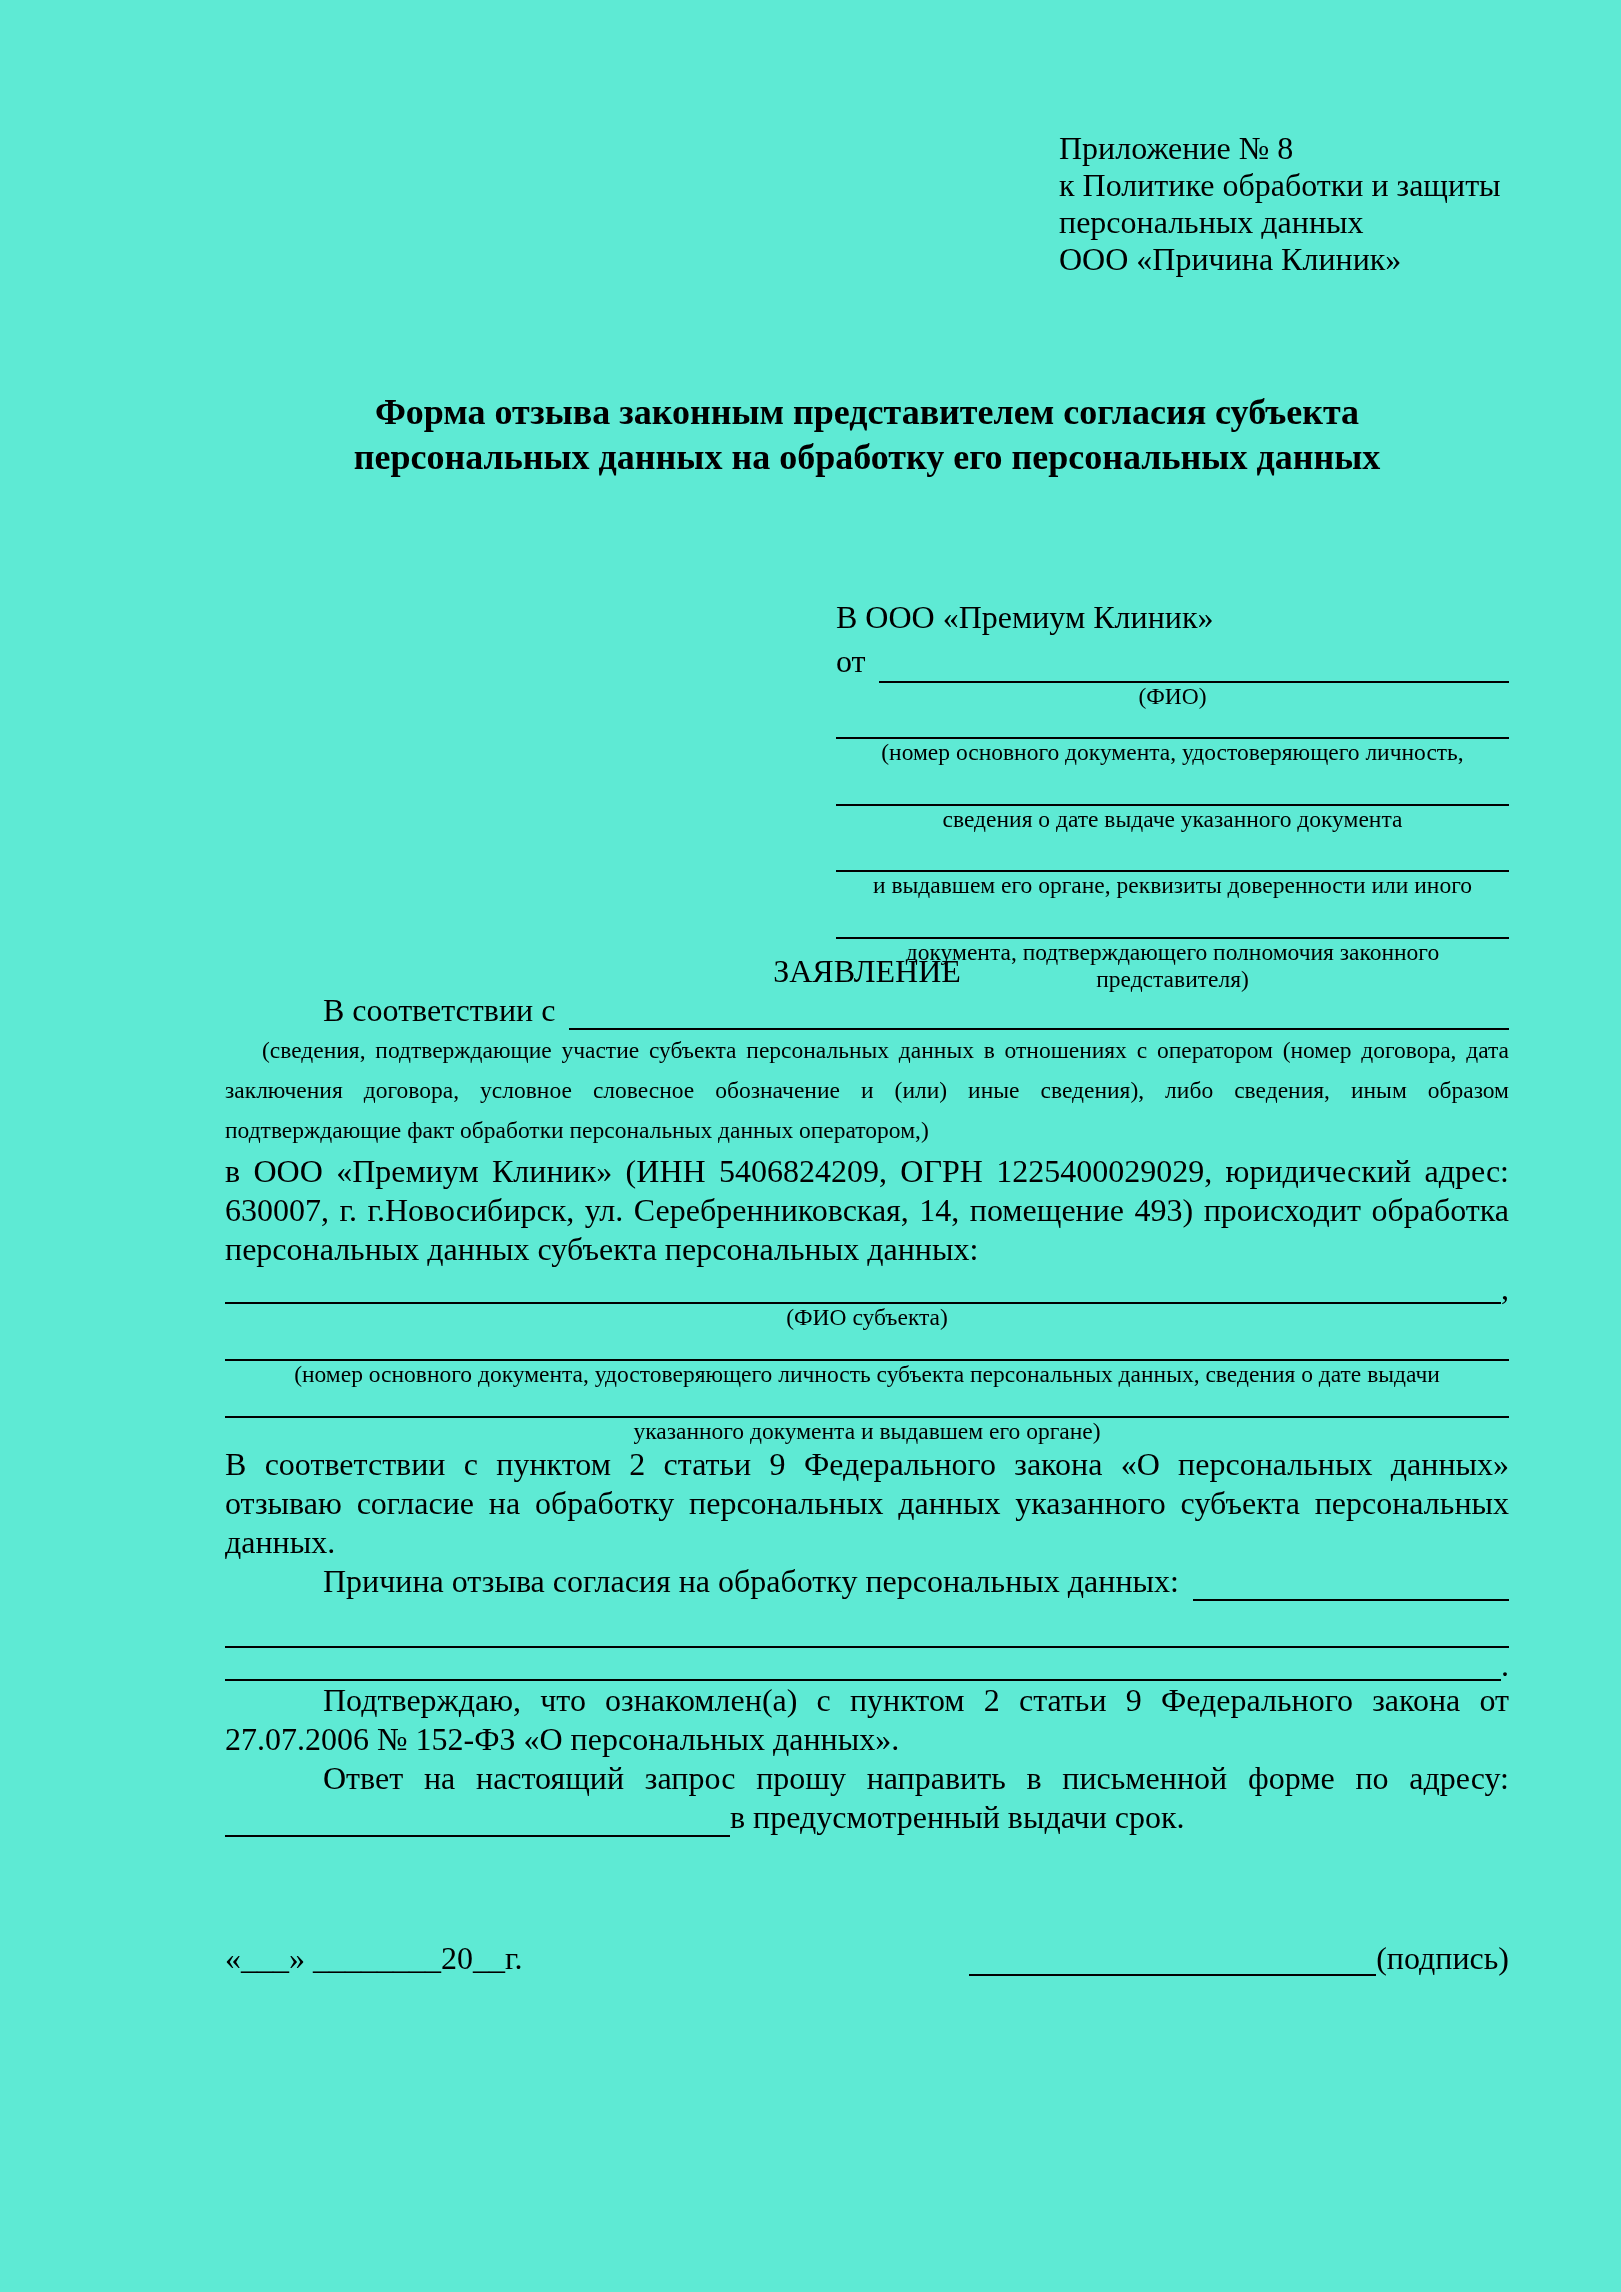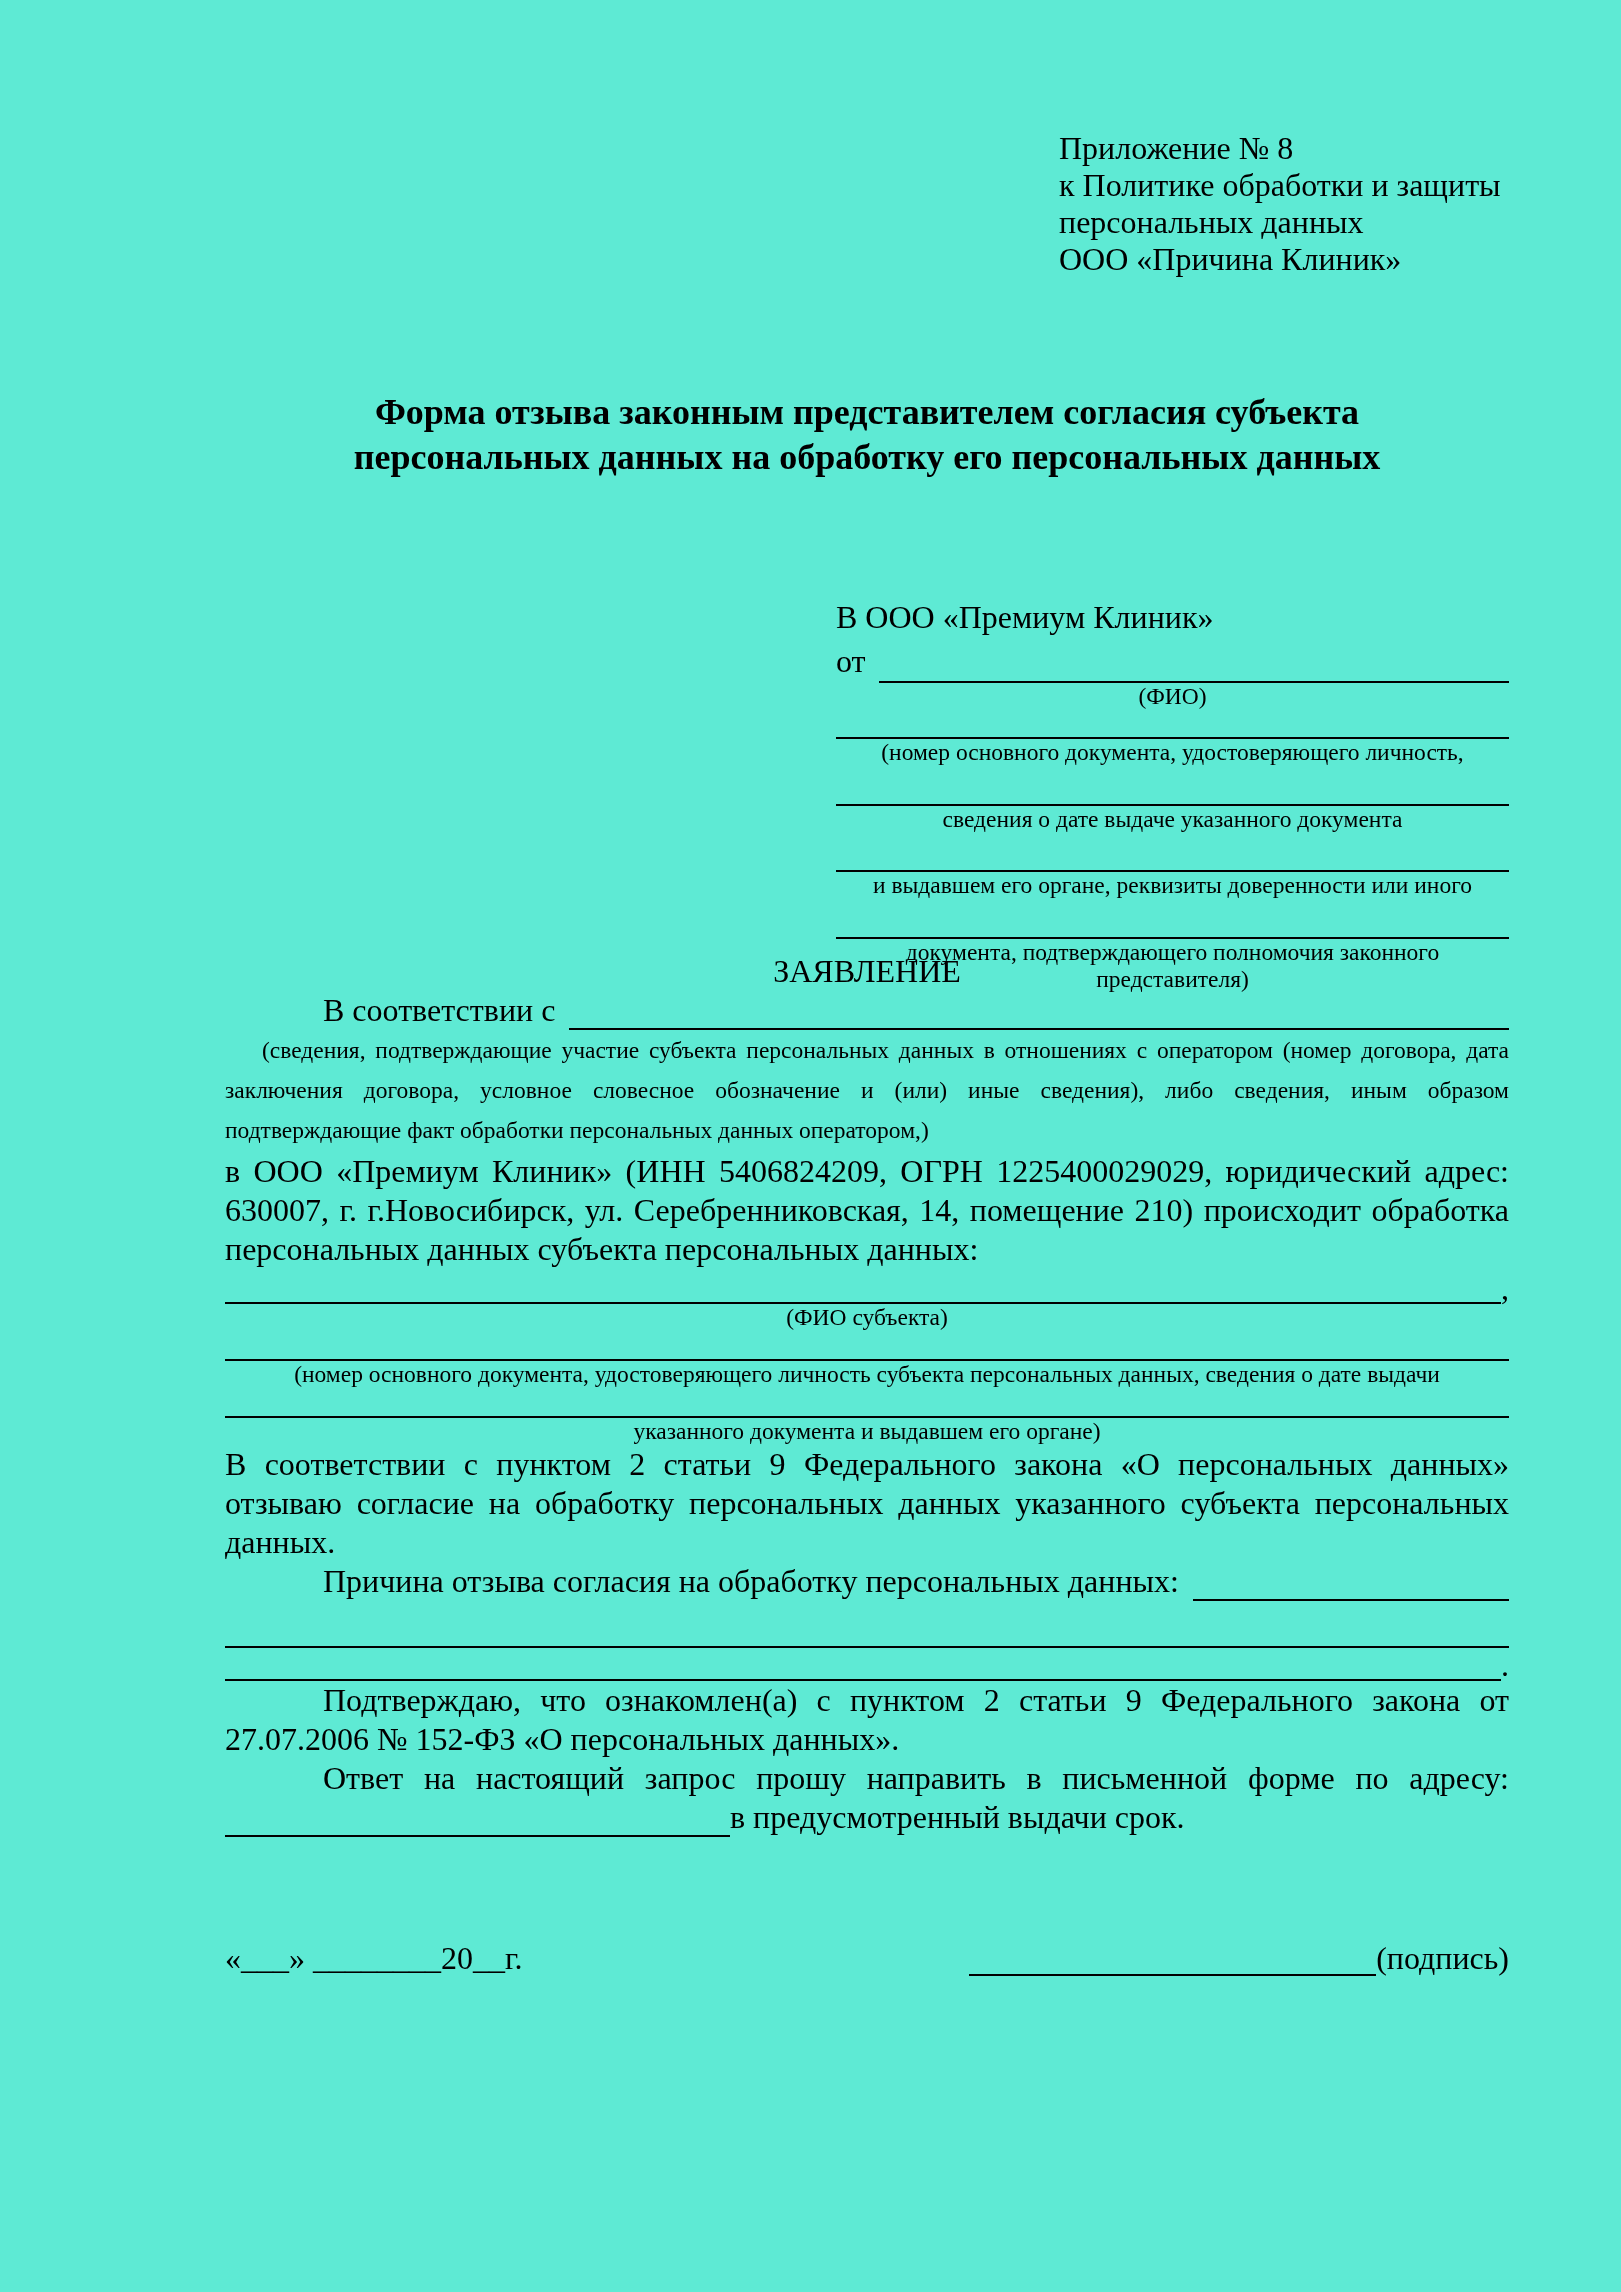--- a/index.html
+++ b/index.html
@@ -143,21 +143,21 @@
   <div class="main">
     <div class="heading">ЗАЯВЛЕНИЕ</div>
 
     <div class="flex-line accordance">
       <span class="lbl">В соответствии с</span>
       <span class="blank"></span>
     </div>
 
     <div class="small-note">(сведения, подтверждающие участие субъекта персональных данных в отношениях с оператором (номер договора, дата заключения договора, условное словесное обозначение и (или) иные сведения), либо сведения, иным образом подтверждающие факт обработки персональных данных оператором,)</div>
 
-    <div class="para">в ООО «Премиум Клиник» (ИНН 5406824209, ОГРН 1225400029029, юридический адрес: 630007, г. г.Новосибирск, ул. Серебренниковская, 14, помещение 210) происходит обработка персональных данных субъекта персональных данных:</div>
+    <div class="para">в ООО «Премиум Клиник» (ИНН 5406824209, ОГРН 1225400029029, юридический адрес: 630007, г. г.Новосибирск, ул. Серебренниковская, 14, помещение 493) происходит обработка персональных данных субъекта персональных данных:</div>
 
     <div class="subject-blank">
       <span class="blank"></span>
       <span class="suffix">,</span>
     </div>
     <div class="caption cap-gap">(ФИО субъекта)</div>
 
     <div class="bline short"></div>
     <div class="caption cap-gap">(номер основного документа, удостоверяющего личность субъекта персональных данных, сведения о дате выдачи</div>
 

